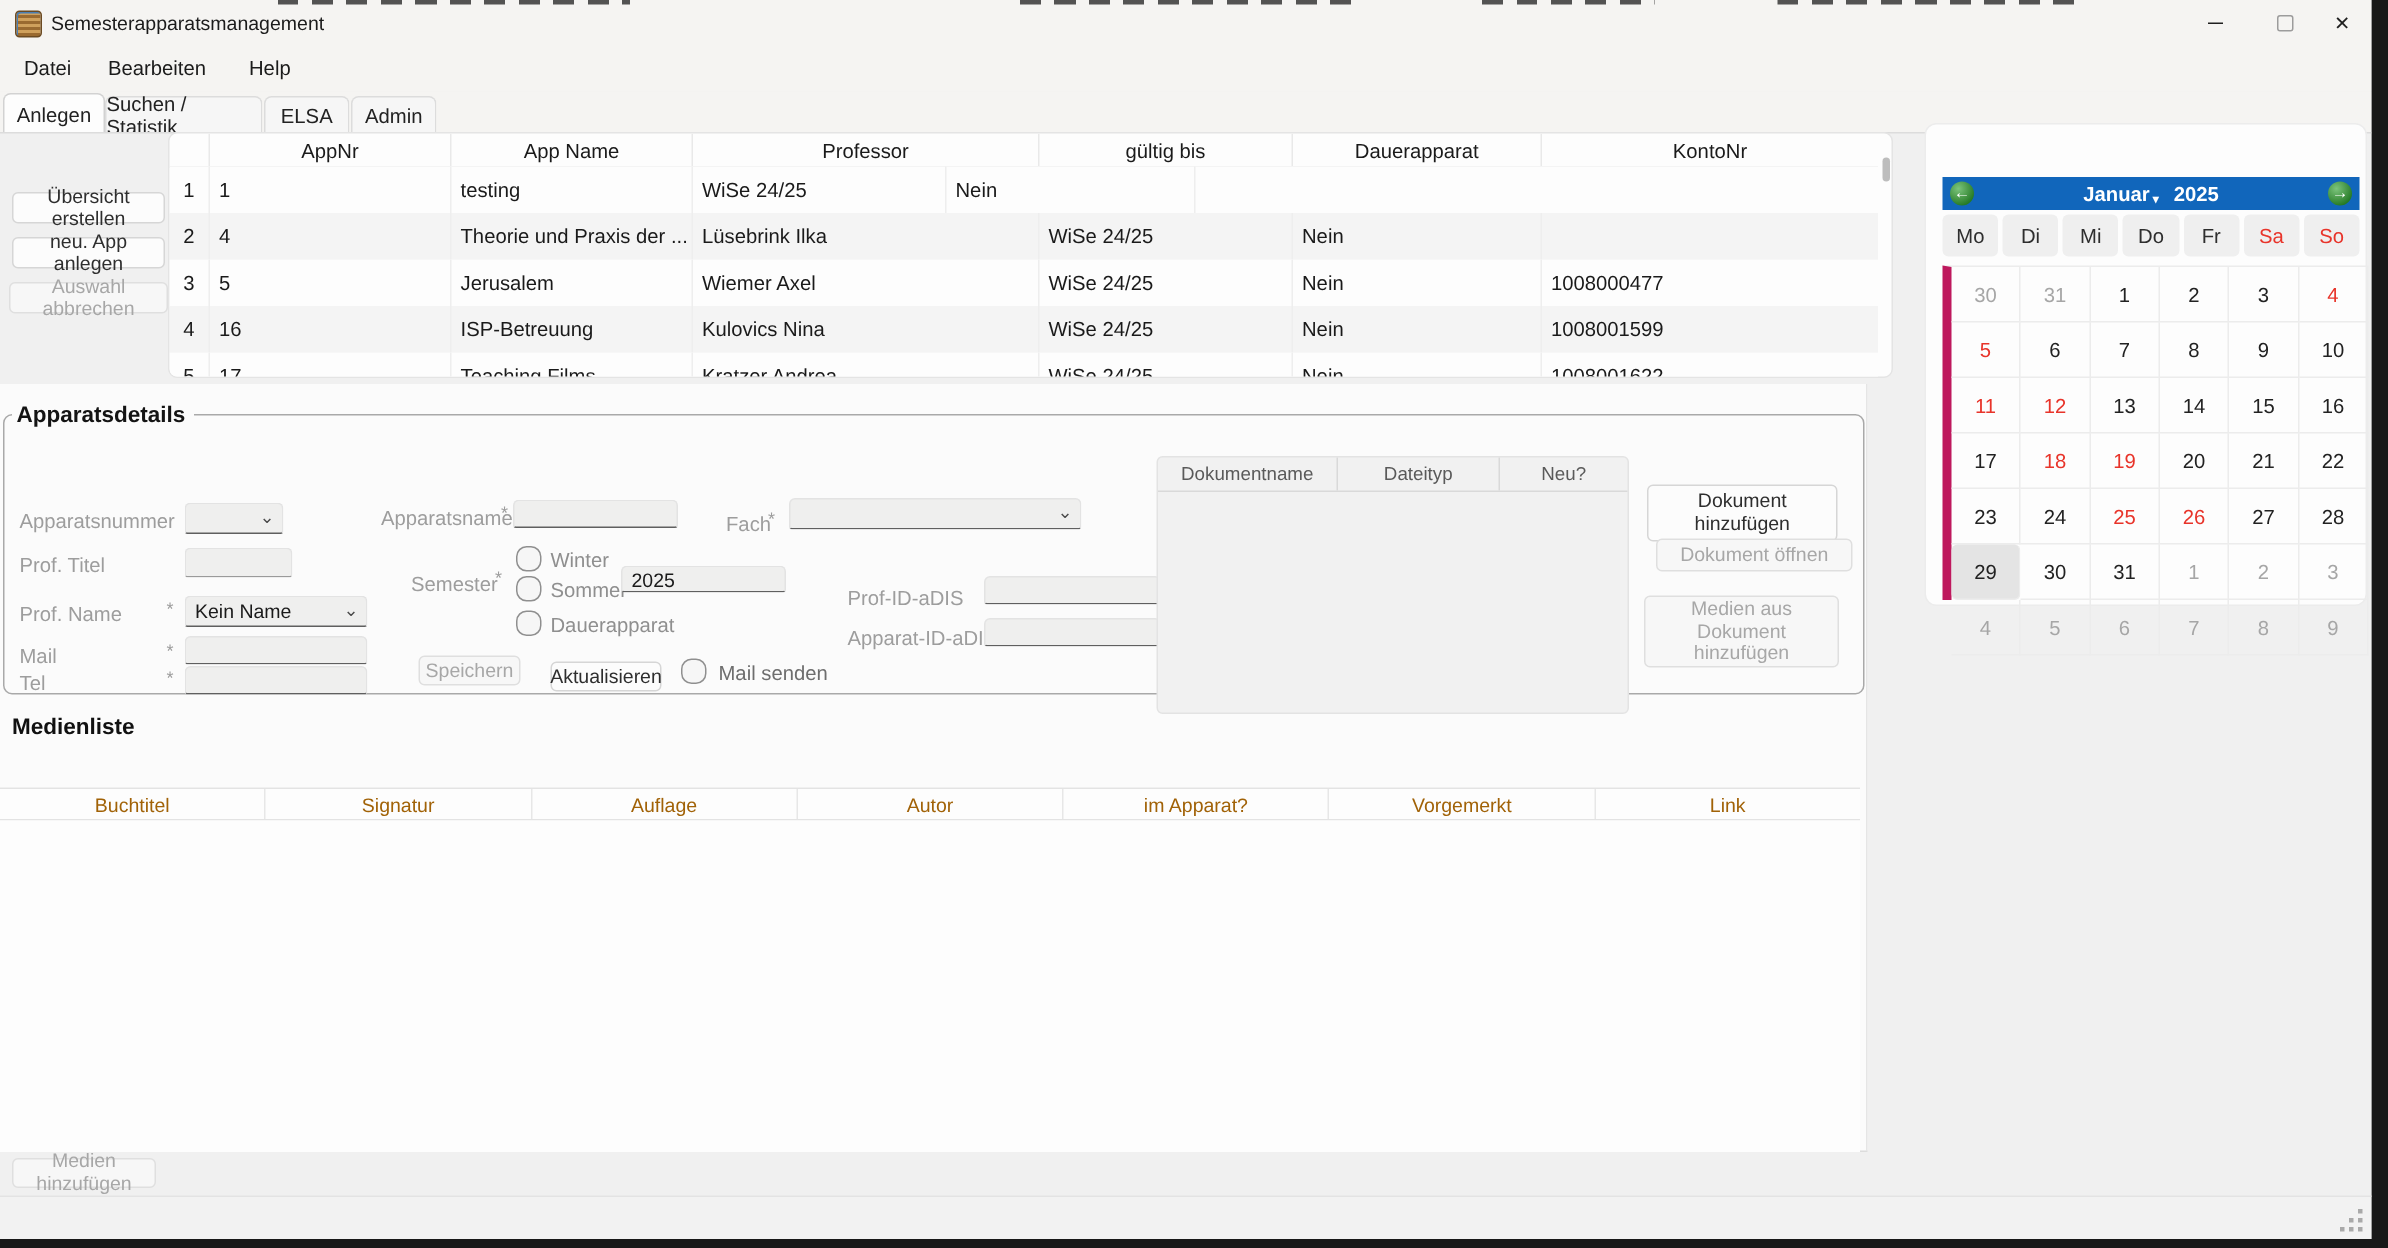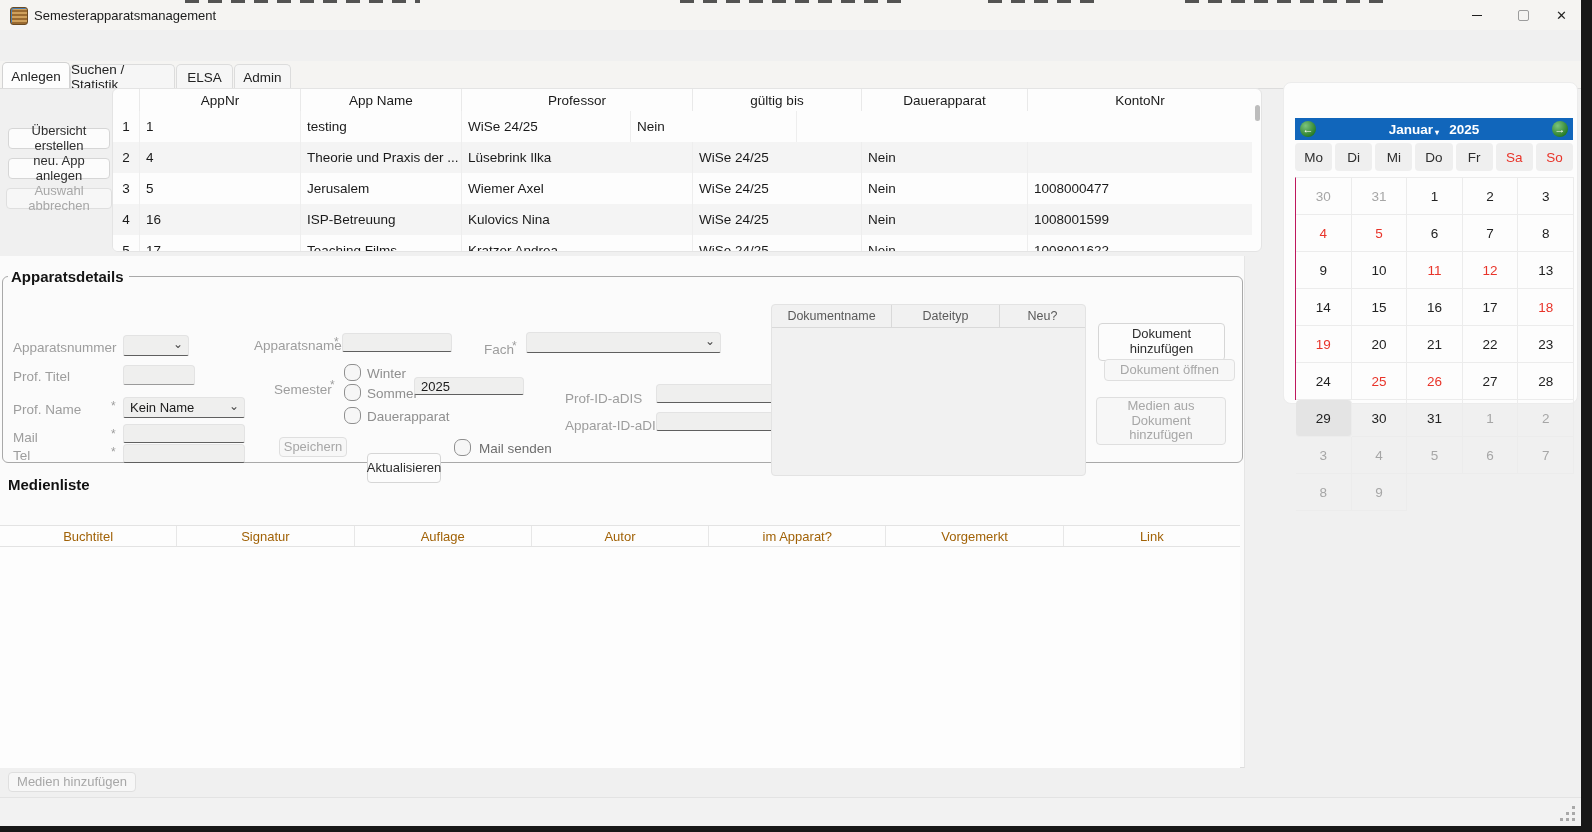--- a/index.html
+++ b/index.html
@@ -73,21 +73,21 @@
   .calhead{position:absolute;left:11px;top:35px;width:278px;height:22px;background:#1166bb;display:flex;
            align-items:center;justify-content:center;color:#fff;font-weight:bold;font-size:13.5px}
   .navbtn{position:absolute;top:3px;width:16px;height:16px;border-radius:50%;color:#fff;font-size:11px;
           font-weight:bold;display:flex;align-items:center;justify-content:center;
           background:radial-gradient(circle at 35% 30%,#7cc47c,#257a25 75%)}
   .mcaret{font-size:8px;margin:6px 2px 0 2px}
   .wkrow{position:absolute;left:11px;top:60px;width:278px;height:28px;display:flex;gap:3px}
   .wk{flex:1;background:#efefef;border-radius:4px;display:flex;align-items:center;justify-content:center;
       font-size:13.5px;color:#2e2e2e}
   .dgrid{position:absolute;left:11px;top:94px;width:278px;height:222px;display:grid;
-         grid-template-columns:repeat(5,1fr);grid-auto-rows:37px;border-top:1px solid #ececec;border-left:1px solid #be185d}
+         grid-template-columns:repeat(6,1fr);grid-auto-rows:37px;border-top:1px solid #ececec;border-left:6px solid #be185d}
   .day{display:flex;align-items:center;justify-content:center;font-size:13.5px;color:#222;
        border-right:1px solid #ececec;border-bottom:1px solid #ececec;box-sizing:border-box}
   .day.mut{color:#a6a6a6}
   .day.wkd{color:#e8342a}
   .wk.wkd{color:#e8342a}
   .day.today{background:#e4e4e4;border-radius:4px}
   .statusbar{left:0;top:797px;width:1581px;height:29px;background:#f2f2f2;border-top:1px solid #e3e3e3;box-sizing:border-box}
   .grip{position:absolute;left:1560px;top:806px;width:3px;height:3px;
         box-shadow:12px 12px #a9a9a9,6px 12px #a9a9a9,0 12px #a9a9a9,12px 6px #a9a9a9,6px 6px #a9a9a9,12px 0 #a9a9a9}
   .art{position:absolute;top:0;height:3px;background:repeating-linear-gradient(90deg,#2b2b2b 0 14px,transparent 14px 23px);opacity:.8}
@@ -109,20 +109,25 @@
     <div class="abs capbtn" style="left:1542px;width:39px">
         <span class="closeglyph">✕</span>
       </div>
   </div>
 
   <div class="art" style="left:185px;width:235px"></div>
   <div class="art" style="left:680px;width:225px"></div>
   <div class="art" style="left:988px;width:115px"></div>
   <div class="art" style="left:1185px;width:205px"></div>
 
+  <div class="abs menubar">
+    <span class="abs menuitem" style="left:16px">Datei</span>
+    <span class="abs menuitem" style="left:72px">Bearbeiten</span>
+    <span class="abs menuitem" style="left:166px">Help</span>
+  </div>
 
   <div class="abs tabbar">
     <div class="tab active" style="left:2px;top:1px;width:66px;height:26px">Anlegen</div>
     <div class="tab" style="left:70px;top:3px;width:103px;height:24px">Suchen / Statistik</div>
     <div class="tab" style="left:176px;top:3px;width:55px;height:24px">ELSA</div>
     <div class="tab" style="left:234px;top:3px;width:55px;height:24px">Admin</div>
   </div>
 
   <div class="abs content"></div>
 
@@ -233,21 +238,21 @@
     <span class="rlb" style="left:364px;top:124px">Dauerapparat</span>
 
     <div class="inp" style="left:411px;top:92px;width:110px;height:18px">2025</div>
 
     <span class="lb" style="left:562px;top:106px">Prof-ID-aDIS</span>
     <div class="inp" style="left:653px;top:99px;width:118px;height:19px"></div>
     <span class="lb" style="left:562px;top:133px">Apparat-ID-aDIS</span>
     <div class="inp" style="left:653px;top:127px;width:118px;height:19px"></div>
 
     <div class="btn dis" style="position:absolute;left:276px;top:152px;width:68px;height:20px">Speichern</div>
-    <div class="btn" style="position:absolute;left:364px;top:168px;width:74px;height:30px">Aktualisieren</div>
+    <div class="btn" style="position:absolute;left:364px;top:156px;width:74px;height:20px">Aktualisieren</div>
     <span class="rad" style="left:451px;top:154px"></span>
     <span class="rlb" style="left:476px;top:156px;color:#6e6e6e">Mail senden</span>
 
     <div class="docpanel">
       <div class="dochead">
         <div class="doth" style="width:120px">Dokumentname</div>
         <div class="doth" style="width:108px">Dateityp</div>
         <div class="doth" style="width:85px;border-right:none">Neu?</div>
       </div>
     </div>
@@ -262,21 +267,21 @@
     <div class="mth">Buchtitel</div>
     <div class="mth">Signatur</div>
     <div class="mth">Auflage</div>
     <div class="mth">Autor</div>
     <div class="mth">im Apparat?</div>
     <div class="mth">Vorgemerkt</div>
     <div class="mth">Link</div>
   </div>
   <div class="mbody"></div>
 
-  <div class="abs btn dis" style="left:8px;top:772px;width:128px;height:20px">Medien hinzufügen</div>
+  <div class="abs btn dis" style="left:8px;top:772px;width:96px;height:20px">Medien hinzufügen</div>
 
   <div class="abs statusbar"></div>
   <div class="grip"></div>
 
   <div class="abs cal">
     <div class="calhead">
       <div class="navbtn" style="left:5px">
           <span>←</span>
         </div>
       <span>Januar</span>

